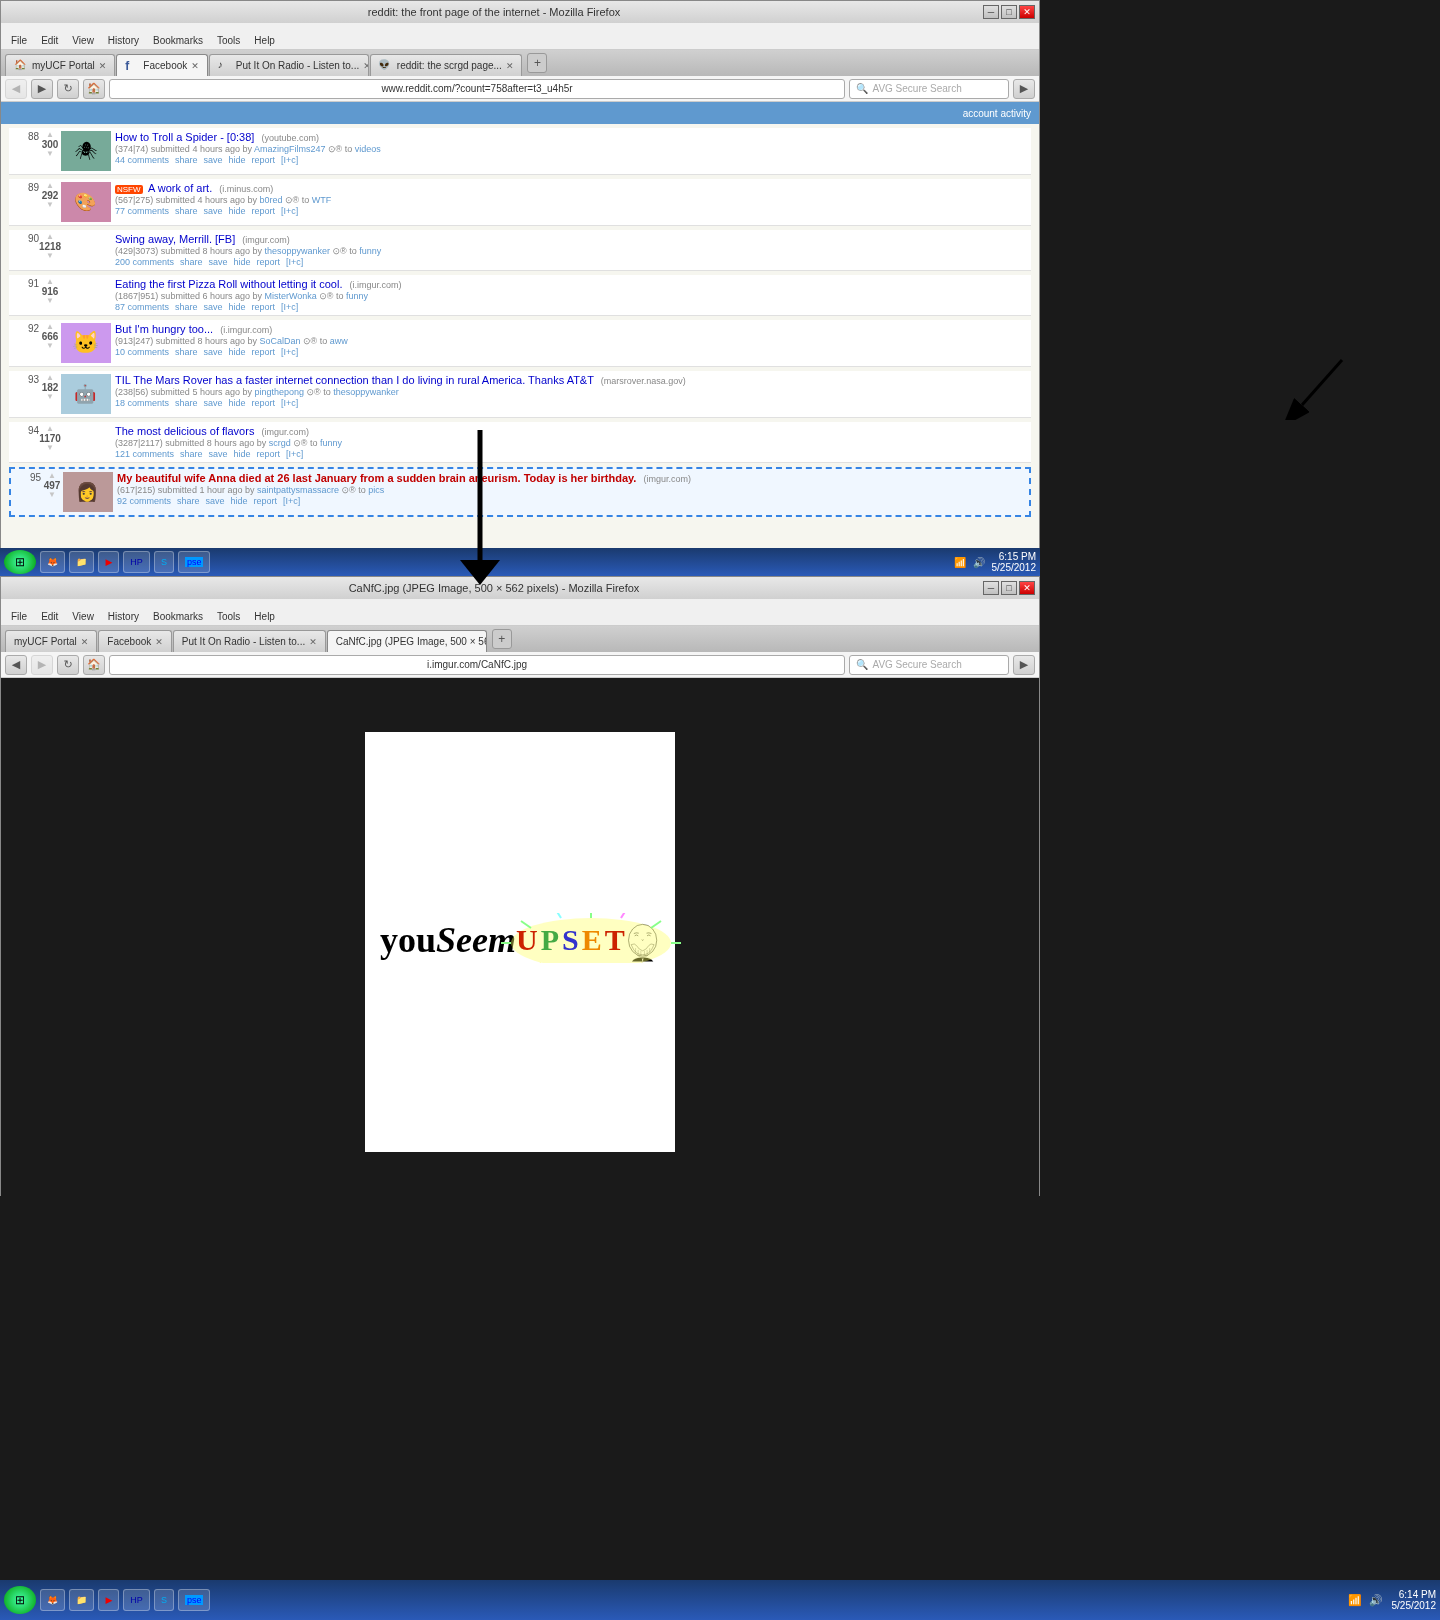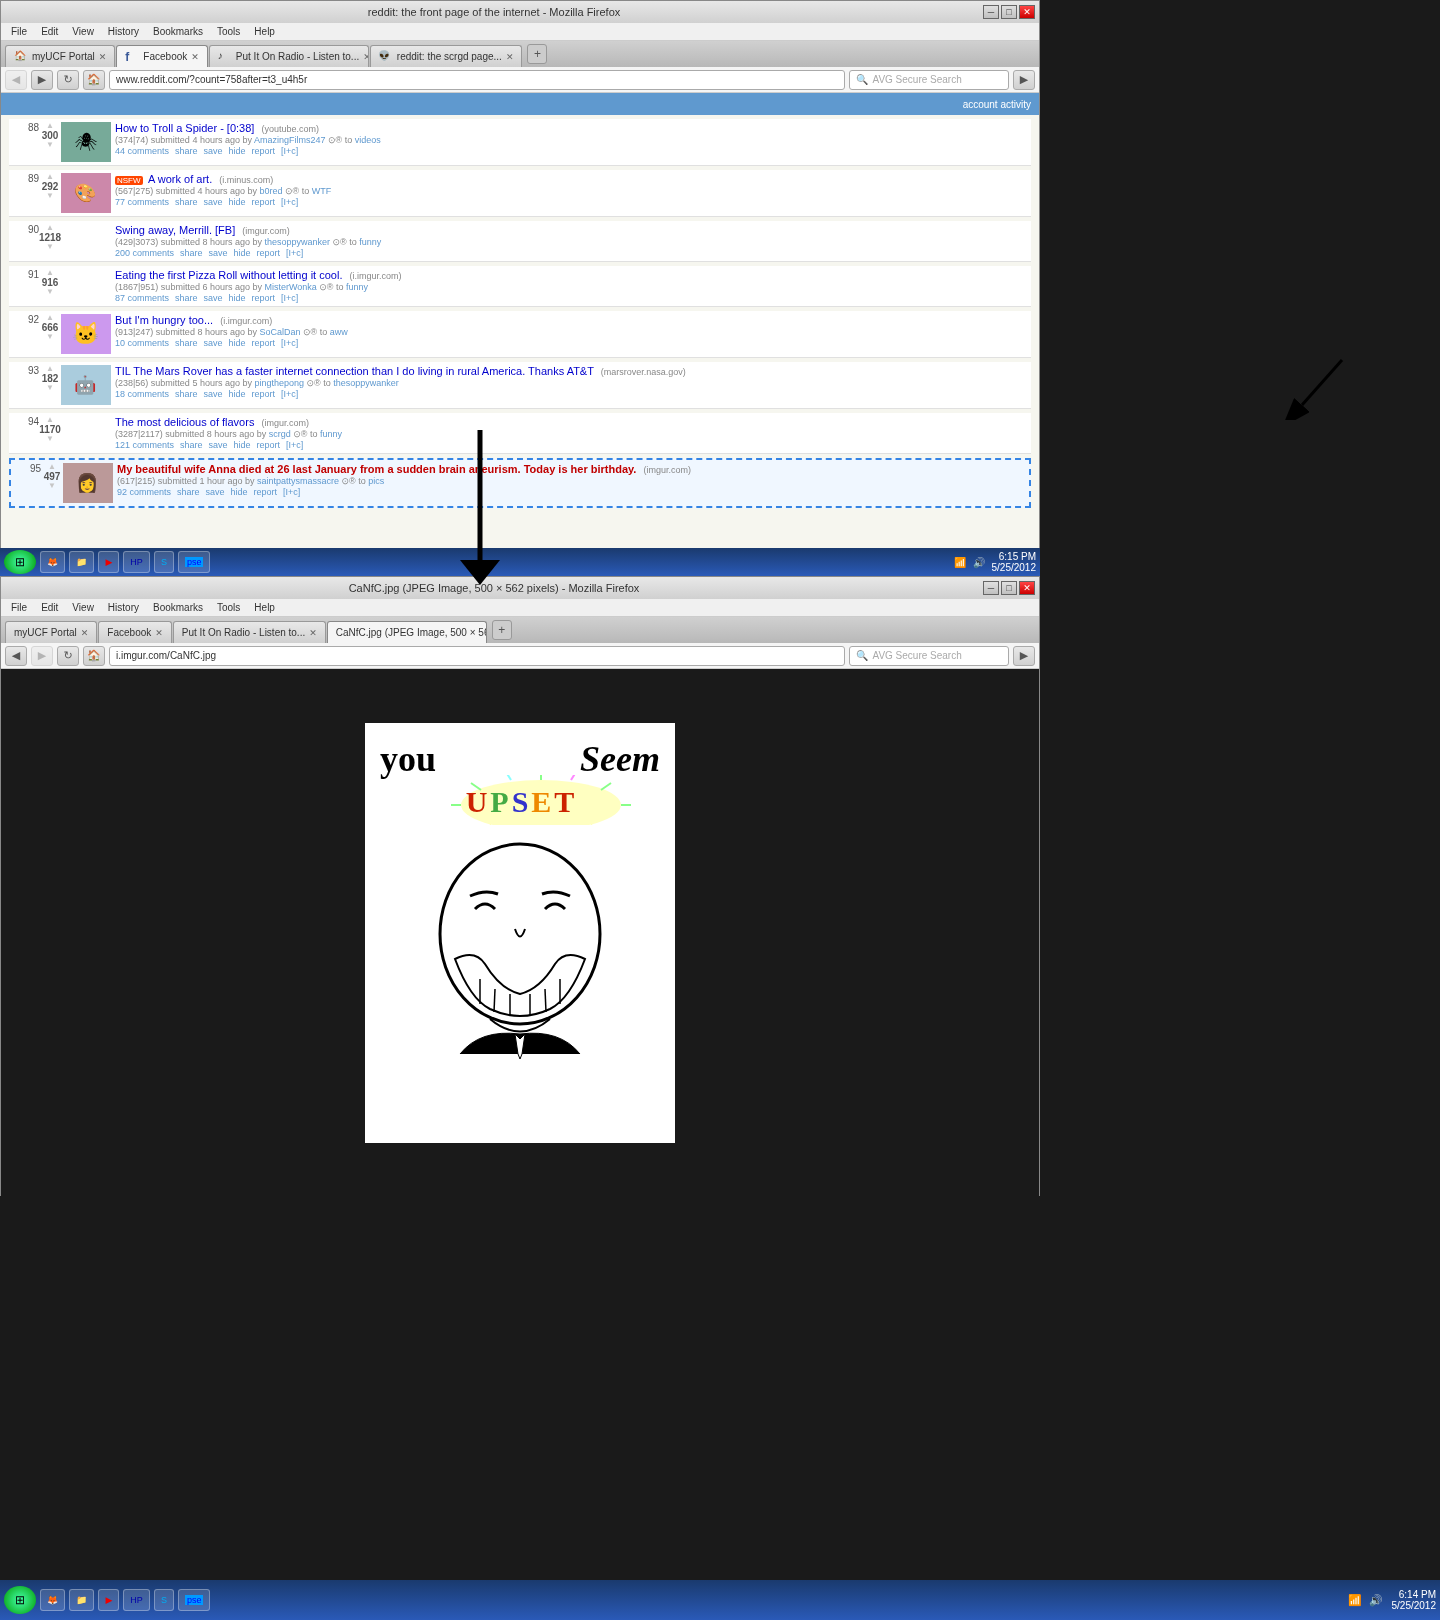--- a/index.html
+++ b/index.html
@@ -121,41 +121,42 @@
     }
     .nav-btn.disabled { opacity: 0.4; }
     .address-bar {
       flex: 1;
       height: 20px;
       border: 1px solid #aaa;
       border-radius: 3px;
       padding: 0 6px;
       font-size: 10px;
       background: white;
-      display: flex; align-items: center;
+      display: flex; align-items: center; justify-content: center;
     }
     .search-bar {
       width: 160px;
       height: 20px;
       border: 1px solid #aaa;
       border-radius: 3px;
       padding: 0 6px;
       font-size: 10px;
       background: white;
       display: flex; align-items: center; gap: 4px;
     }
 
     .menu-bar {
       background: #f0f0f0;
       height: 18px;
       display: flex;
       align-items: center;
       padding: 0 4px;
       gap: 2px;
       border-bottom: 1px solid #ccc;
+      margin-top: 9px;
     }
     .menu-item {
       padding: 1px 6px;
       font-size: 10px;
       color: #333;
       cursor: pointer;
     }
 
     
     .reddit-content {
@@ -652,21 +653,21 @@
     </div>
     <div class="search-bar">
       <span style="color:#aaa;">🔍</span>
       <span style="color:#aaa;font-size:10px;">AVG Secure Search</span>
     </div>
     <div class="nav-btn">▶</div>
   </div>
 
   <div class="image-display">
 
-    <div style="background:white;width:310px;height:420px;display:flex;flex-direction:column;align-items:center;padding:15px;position:relative;">
+    <div style="background:white;width:310px;height:420px;display:flex;flex-direction:row;align-items:center;padding:15px;position:relative;">
 
       <div style="width:100%;display:flex;justify-content:space-between;align-items:flex-start;margin-bottom:5px;">
         <span style="font-family:'Comic Sans MS',cursive;font-size:36px;font-weight:bold;color:black;">you</span>
         <span style="font-family:'Comic Sans MS',cursive;font-size:36px;font-weight:bold;color:black;font-style:italic;">Seem</span>
       </div>
 
       <div style="display:flex;gap:3px;margin-bottom:5px;position:relative;">
 
         <svg width="180" height="50" style="position:absolute;top:-10px;left:-15px;">
           <ellipse cx="90" cy="30" rx="80" ry="25" fill="rgba(255,255,100,0.4)"></ellipse>

